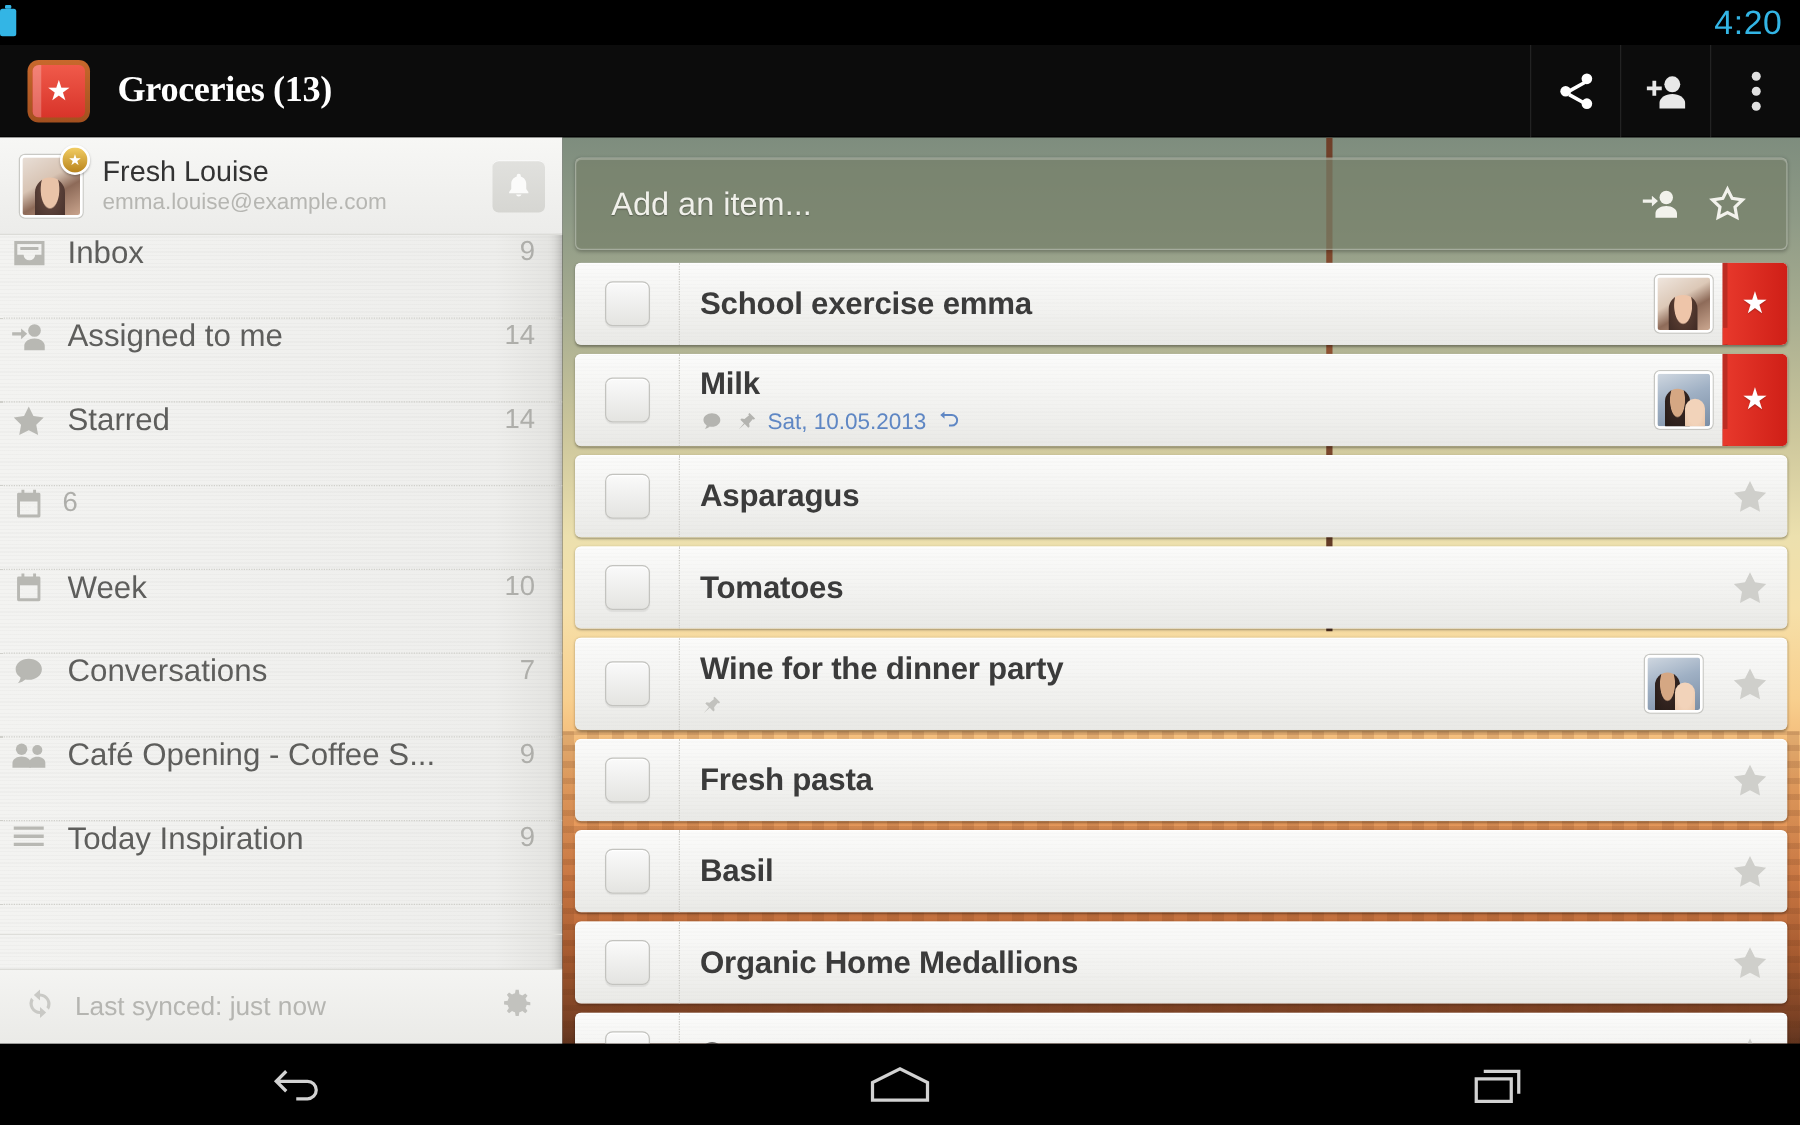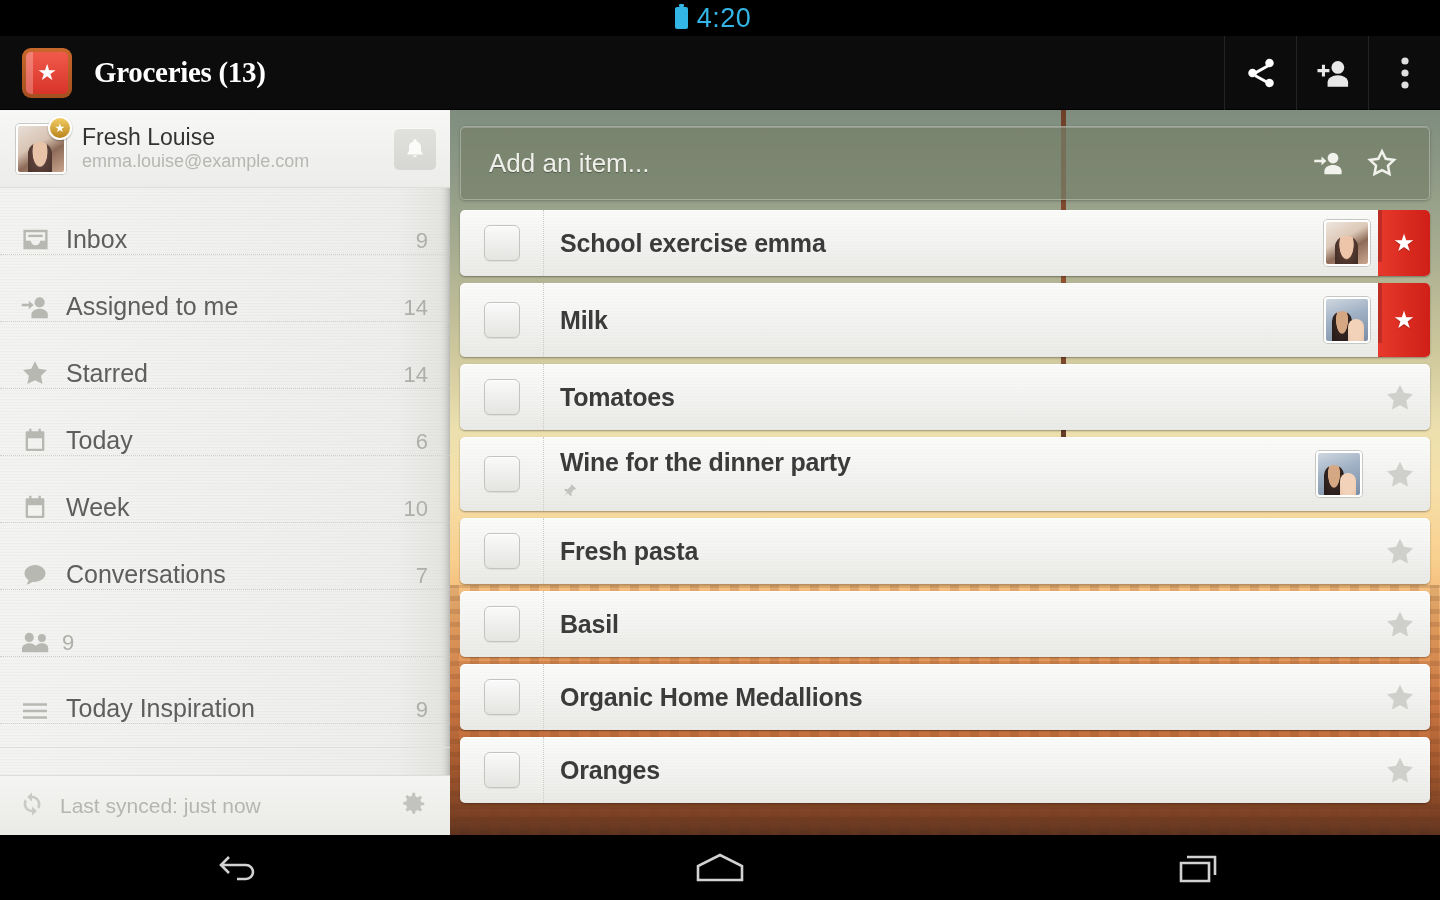--- a/index.html
+++ b/index.html
@@ -8,21 +8,21 @@
     background: #000;
     font-family: "Liberation Sans", sans-serif;
     overflow: hidden;
   }
   #screen { position: relative; width: 1440px; height: 900px; background: #000; }
 
   
   #statusbar {
     position: absolute; left: 0; top: 0; width: 1440px; height: 36px;
     background: #000; display: flex; align-items: center;
-    justify-content: center; padding-right: 14px;
+    justify-content: space-between; padding-right: 14px;
   }
   #statusbar .battery {
     width: 13px; height: 22px; background: #33b5e5; border-radius: 2px;
     position: relative; margin-right: 9px;
   }
   #statusbar .battery:before {
     content: ""; position: absolute; left: 4px; top: -3px;
     width: 5px; height: 3px; background: #33b5e5; border-radius: 1px;
   }
   #statusbar .clock { color: #33b5e5; font-size: 27px; letter-spacing: .5px; }
@@ -106,21 +106,21 @@
   #profile .bell {
     margin-left: auto; width: 42px; height: 42px; border-radius: 5px;
     background: linear-gradient(#e1e1de,#d6d6d2); flex: none;
     display: flex; align-items: center; justify-content: center;
     box-shadow: inset 0 1px 0 rgba(255,255,255,.8);
     cursor: pointer;
   }
 
   #navlist { position: relative; }
   .nav-item {
-    height: 67px; display: flex; align-items: flex-end; padding: 0 22px 0 18px;
+    height: 67px; display: flex; align-items: flex-start; padding: 0 22px 0 6px;
     border-bottom: 1px dotted #cfcfca; cursor: pointer;
   }
   .nav-item .nicon {
     width: 34px; flex: none; display: flex; align-items: center;
     justify-content: center; color: #b8b8b3;
   }
   .nav-item .nlabel {
     margin-left: 14px; font-size: 25px; color: #5e5e5c; flex: 1;
     white-space: nowrap; overflow: hidden; text-overflow: ellipsis;
   }
@@ -373,21 +373,20 @@
           <span class="ncount">14</span>
         </div>
 
         <div class="nav-item">
           <span class="nicon">
             <svg width="28" height="29" viewBox="0 0 24 24" fill="currentColor">
               <path d="M5 4h2V2h2v2h6V2h2v2h2a1 1 0 011 1v15a1 1 0 01-1 1H5a1 1 0 01-1-1V5a1 1 0 011-1zm1 6v9h12v-9z"></path>
               <text x="12" y="18" font-size="8" text-anchor="middle" fill="#f2f2f0" font-family="Liberation Sans, sans-serif">24</text>
             </svg>
           </span>
-          <span class="nlabel">Today</span>
           <span class="ncount">6</span>
         </div>
 
         <div class="nav-item">
           <span class="nicon">
             <svg width="28" height="29" viewBox="0 0 24 24" fill="currentColor">
               <path d="M5 4h2V2h2v2h6V2h2v2h2a1 1 0 011 1v15a1 1 0 01-1 1H5a1 1 0 01-1-1V5a1 1 0 011-1zm1 6v9h12v-9z"></path>
               <path d="M8 12.6h8v1.7H8zM8 15.8h8v1.7H8z" fill="#f2f2f0"></path>
             </svg>
           </span>
@@ -407,20 +406,21 @@
 
         <div class="nav-item">
           <span class="nicon">
             <svg width="32" height="28" viewBox="0 0 28 24" fill="currentColor">
               <circle cx="9" cy="8" r="4"></circle>
                 <path d="M9 13c-3.5 0-6.4 2-6.4 4.6V21H15.4v-3.4C15.4 15 12.5 13 9 13z"></path>
               <circle cx="20" cy="8.5" r="3.5"></circle>
                 <path d="M20 13.2c-3.1 0-5.6 1.8-5.6 4.1V21h11.2v-3.7c0-2.3-2.5-4.1-5.6-4.1z"></path>
             </svg>
           </span>
+          <span class="nlabel">Café Opening - Coffee S...</span>
           <span class="ncount">9</span>
         </div>
 
         <div class="nav-item">
           <span class="nicon">
             <svg width="30" height="24" viewBox="0 0 24 20" fill="currentColor">
               <path d="M2 3.5h20v2.2H2zM2 8.9h20v2.2H2zM2 14.3h20v2.2H2z"></path>
             </svg>
           </span>
           <span class="nlabel">Today Inspiration</span>
@@ -484,29 +484,54 @@
               <span class="rstar">★</span>
             </div>
         </div>
 
         <div class="task tall">
           <div class="cbwrap">
             <div class="cb"></div>
           </div>
           <div class="tbody">
             <div class="ttitle">Milk</div>
+            <div class="tmeta">
+              <svg width="19" height="18" viewBox="0 0 24 24" fill="#b4b4b0">
+                <path d="M12 3.4c-5 0-9 3.2-9 7.2 0 2.3 1.3 4.3 3.4 5.6-.2 1.6-1 3-2 4 2.3-.4 4.2-1.5 5.3-2.5.7.1 1.5.2 2.3.2 5 0 9-3.2 9-7.3s-4-7.2-9-7.2z"></path>
+              </svg>
+              <svg width="17" height="18" viewBox="0 0 24 24" fill="#b4b4b0">
+                <path d="M16.4 2.6l-1.5 1.5 1 1-5.2 4.3-3.3-.6-1.4 1.4 4.1 4.1-6 6.9 6.9-6 4.1 4.1 1.4-1.4-.6-3.3 4.3-5.2 1 1 1.5-1.5z"></path>
+              </svg>
+              <span class="mdate">Sat, 10.05.2013</span>
+              <svg width="18" height="18" viewBox="0 0 24 24" fill="#5f87c4">
+                <path d="M7.5 6.3h7.8a4.6 4.6 0 010 9.2h-3v2.1h3a6.7 6.7 0 000-13.4H7.5V1.6L2.9 5.4l4.6 3.8z"></path>
+              </svg>
+            </div>
           </div>
           <div class="tright">
             <div class="tavatar av-dad"></div>
           </div>
           <div class="ribbon">
               <span class="rstar">★</span>
             </div>
         </div>
 
+        <div class="task">
+          <div class="cbwrap">
+            <div class="cb"></div>
+          </div>
+          <div class="tbody">
+            <div class="ttitle">Asparagus</div>
+          </div>
+          <div class="tstar">
+            <svg width="32" height="32" viewBox="0 0 24 24" fill="#cfcfcb">
+              <path d="M12 2.8l3 6.1 6.7 1-4.9 4.7 1.2 6.7L12 18.1l-6 3.2 1.2-6.7-4.9-4.7 6.7-1z"></path>
+            </svg>
+          </div>
+        </div>
 
         <div class="task">
           <div class="cbwrap">
             <div class="cb"></div>
           </div>
           <div class="tbody">
             <div class="ttitle">Tomatoes</div>
           </div>
           <div class="tstar">
             <svg width="32" height="32" viewBox="0 0 24 24" fill="#cfcfcb">

